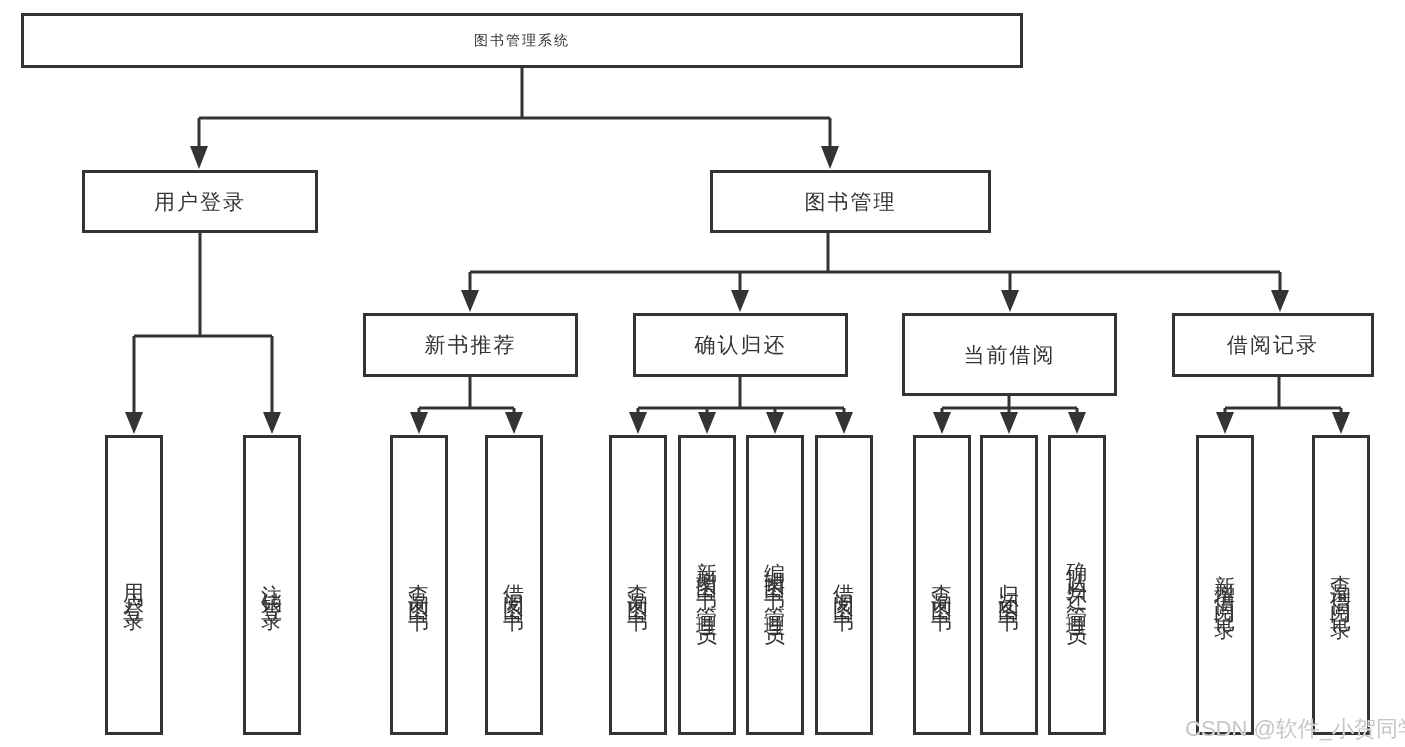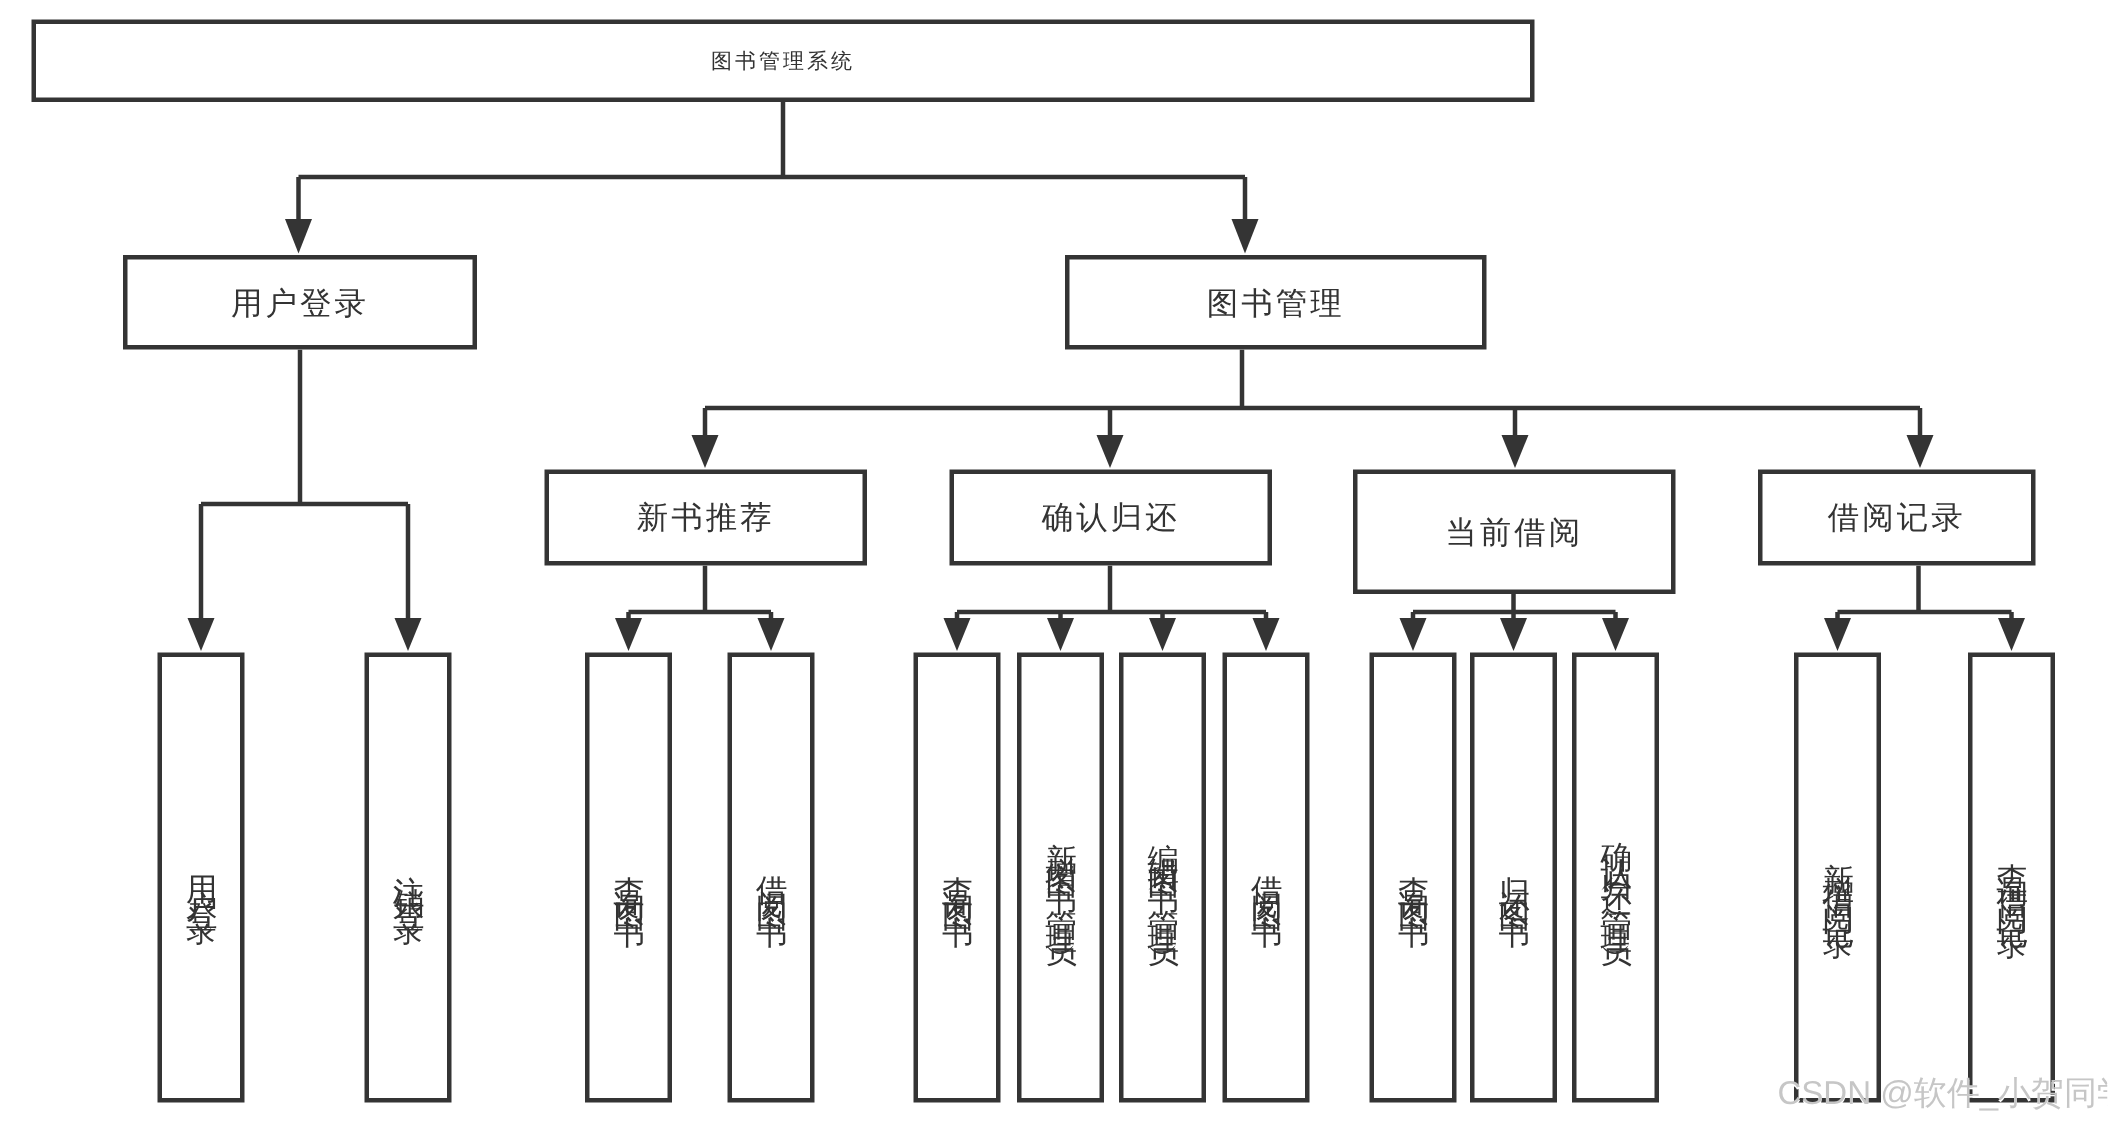--- a/index.html
+++ b/index.html
@@ -91,21 +91,21 @@
 
   <div class="node" style="left:363px;top:313px;width:215px;height:64px">
     <span class="hlabel">新书推荐</span>
   </div>
   <div class="node" style="left:633px;top:313px;width:215px;height:64px">
     <span class="hlabel">确认归还</span>
   </div>
   <div class="node" style="left:902px;top:313px;width:215px;height:83px">
     <span class="hlabel">当前借阅</span>
   </div>
-  <div class="node" style="left:1172px;top:313px;width:185px;height:64px">
+  <div class="node" style="left:1172px;top:313px;width:202px;height:64px">
     <span class="hlabel">借阅记录</span>
   </div>
 
   <div class="node col" style="left:105px">
     <span class="vlabel">用户登录</span>
   </div>
   <div class="node col" style="left:243px">
     <span class="vlabel">注销登录</span>
   </div>
 

